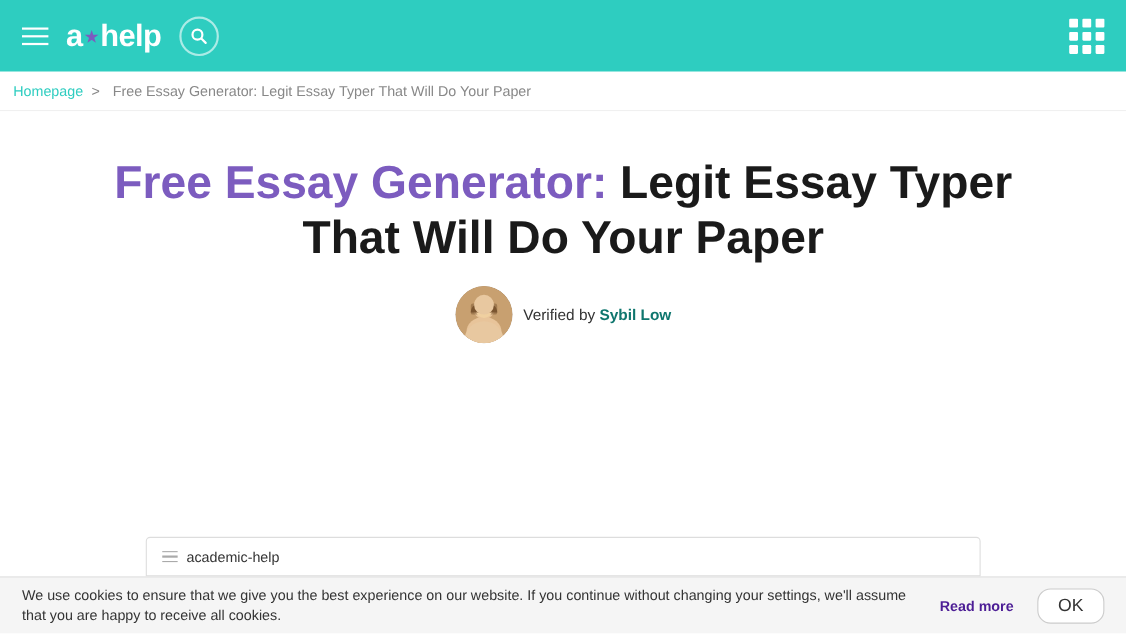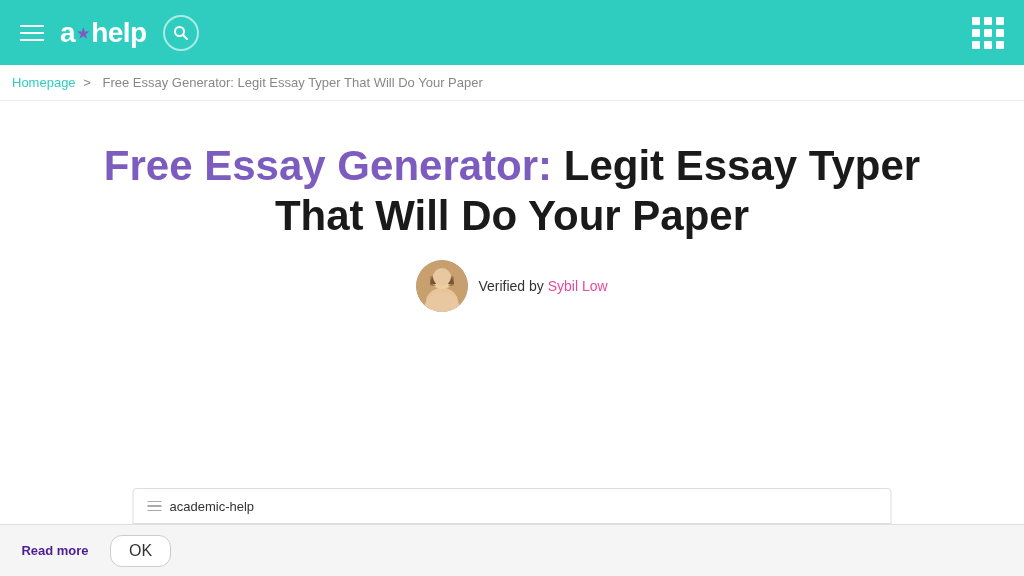--- a/index.html
+++ b/index.html
@@ -177,23 +177,23 @@
       width: 36px;
       height: 20px;
       border-radius: 18px 18px 0 0;
       background: #e8c8a0;
     }
     .verified-text {
       font-size: 14px;
       color: #333;
     }
     .verified-link {
-      color: #ec4899;
+      color: #0f766e;
       text-decoration: none;
-      font-weight: 400;
+      font-weight: 700;
     }
 
     
     .bottom-preview {
       position: absolute;
       bottom: 52px;
       left: 50%;
       transform: translateX(-50%);
       width: 759px;
       height: 36px;
@@ -329,15 +329,16 @@
 <div class="bottom-preview">
   <div class="bottom-bar-icon">
     <span></span>
     <span></span>
     <span></span>
   </div>
   <span class="bottom-bar-text">academic-help</span>
 </div>
 
 <div class="cookie-banner">
+  <p class="cookie-text">We use cookies to ensure that we give you the best experience on our website. If you continue without changing your settings, we'll assume that you are happy to receive all cookies.</p>
   <button class="read-more-btn">Read more</button>
   <button class="ok-btn">OK</button>
 </div>
 
 </body></html>

